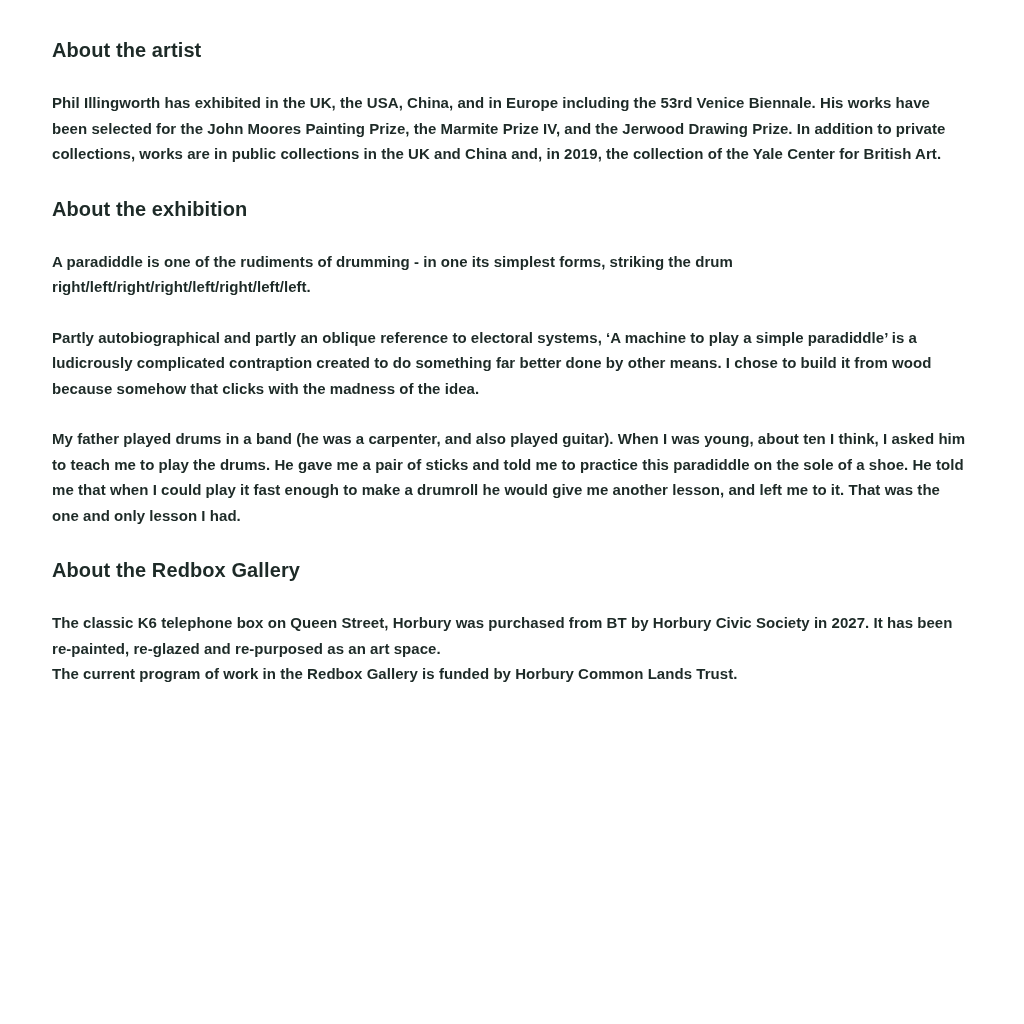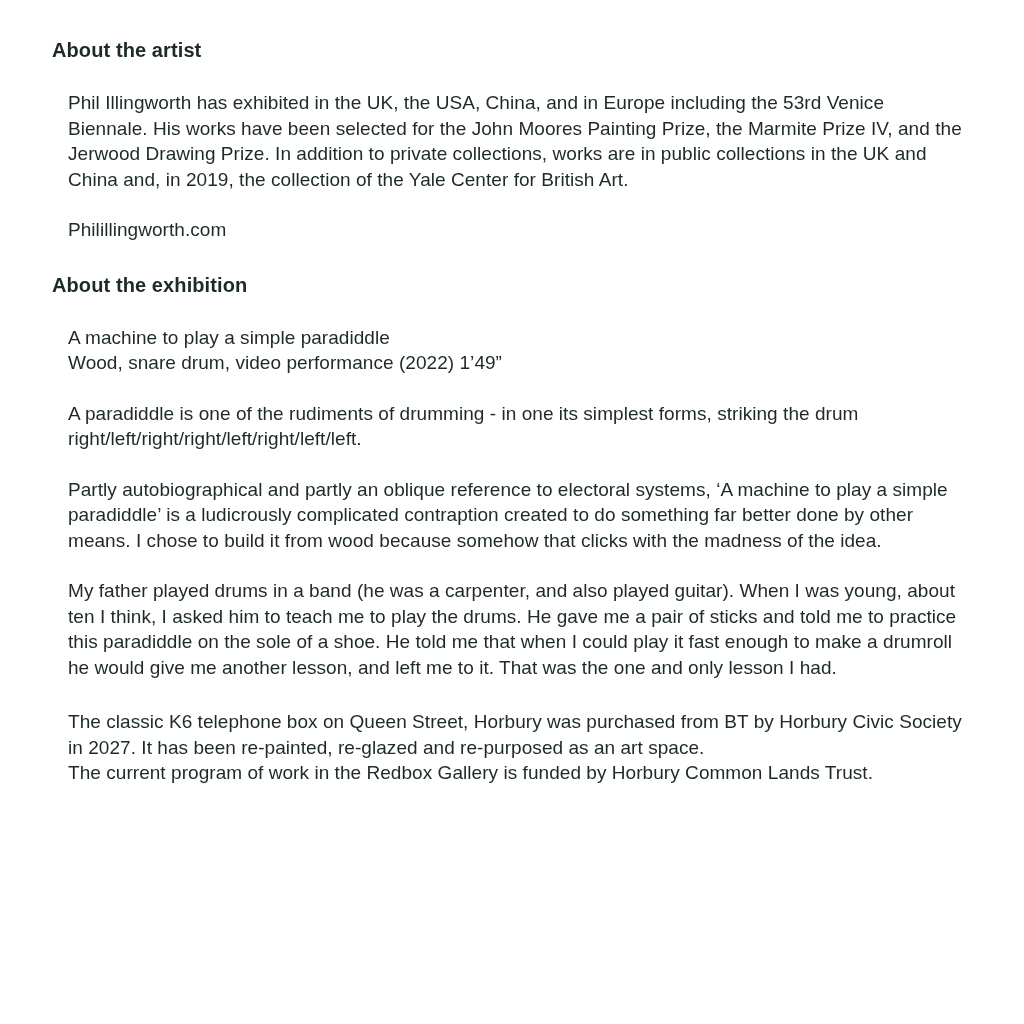--- a/index.html
+++ b/index.html
@@ -23,46 +23,44 @@
   .section { margin: 0; }
   .section + .section { margin-top: 29px; }
   .section h2 {
     margin: 0 0 27px 0;
     font-size: 20px;
     line-height: 26px;
     font-weight: 700;
     letter-spacing: 0.1px;
   }
   .section p {
-    margin: 0 0 25px 16px;
-    font-size: 19px;
+    margin: 0 0 25px 0;
+    font-size: 15px;
     line-height: 25.5px;
-    font-weight: 400;
+    font-weight: 700;
     letter-spacing: 0.05px;
     white-space: pre-line;
   }
 </style>
 </head>
 <body>
 
 <main class="page">
 
   <section class="section">
     <h2>About the artist</h2>
     <p>Phil Illingworth has exhibited in the UK, the USA, China, and in Europe including the 53rd Venice Biennale. His works have been selected for the John Moores Painting Prize, the Marmite Prize IV, and the Jerwood Drawing Prize. In addition to private collections, works are in public collections in the UK and China and, in 2019, the collection of the Yale Center for British Art.</p>
-    <p>Philillingworth.com</p>
   </section>
 
   <section class="section">
     <h2>About the exhibition</h2>
-    <p>A machine to play a simple paradiddle
-Wood, snare drum, video performance (2022) 1’49”</p>
     <p>A paradiddle is one of the rudiments of drumming - in one its simplest forms, striking the drum right/left/right/right/left/right/left/left.</p>
     <p>Partly autobiographical and partly an oblique reference to electoral systems, ‘A machine to play a simple paradiddle’ is a ludicrously complicated contraption created to do something far better done by other means. I chose to build it from wood because somehow that clicks with the madness of the idea.</p>
     <p>My father played drums in a band (he was a carpenter, and also played guitar). When I was young, about ten I think, I asked him to teach me to play the drums. He gave me a pair of sticks and told me to practice this paradiddle on the sole of a shoe. He told me that when I could play it fast enough to make a drumroll he would give me another lesson, and left me to it. That was the one and only lesson I had.</p>
   </section>
 
   <section class="section">
+    <h2>About the Redbox Gallery</h2>
     <p>The classic K6 telephone box on Queen Street, Horbury was purchased from BT by Horbury Civic Society in 2027. It has been re-painted, re-glazed and re-purposed as an art space.
 The current program of work in the Redbox Gallery is funded by Horbury Common Lands Trust.</p>
   </section>
 
 </main>
 
 </body></html>

